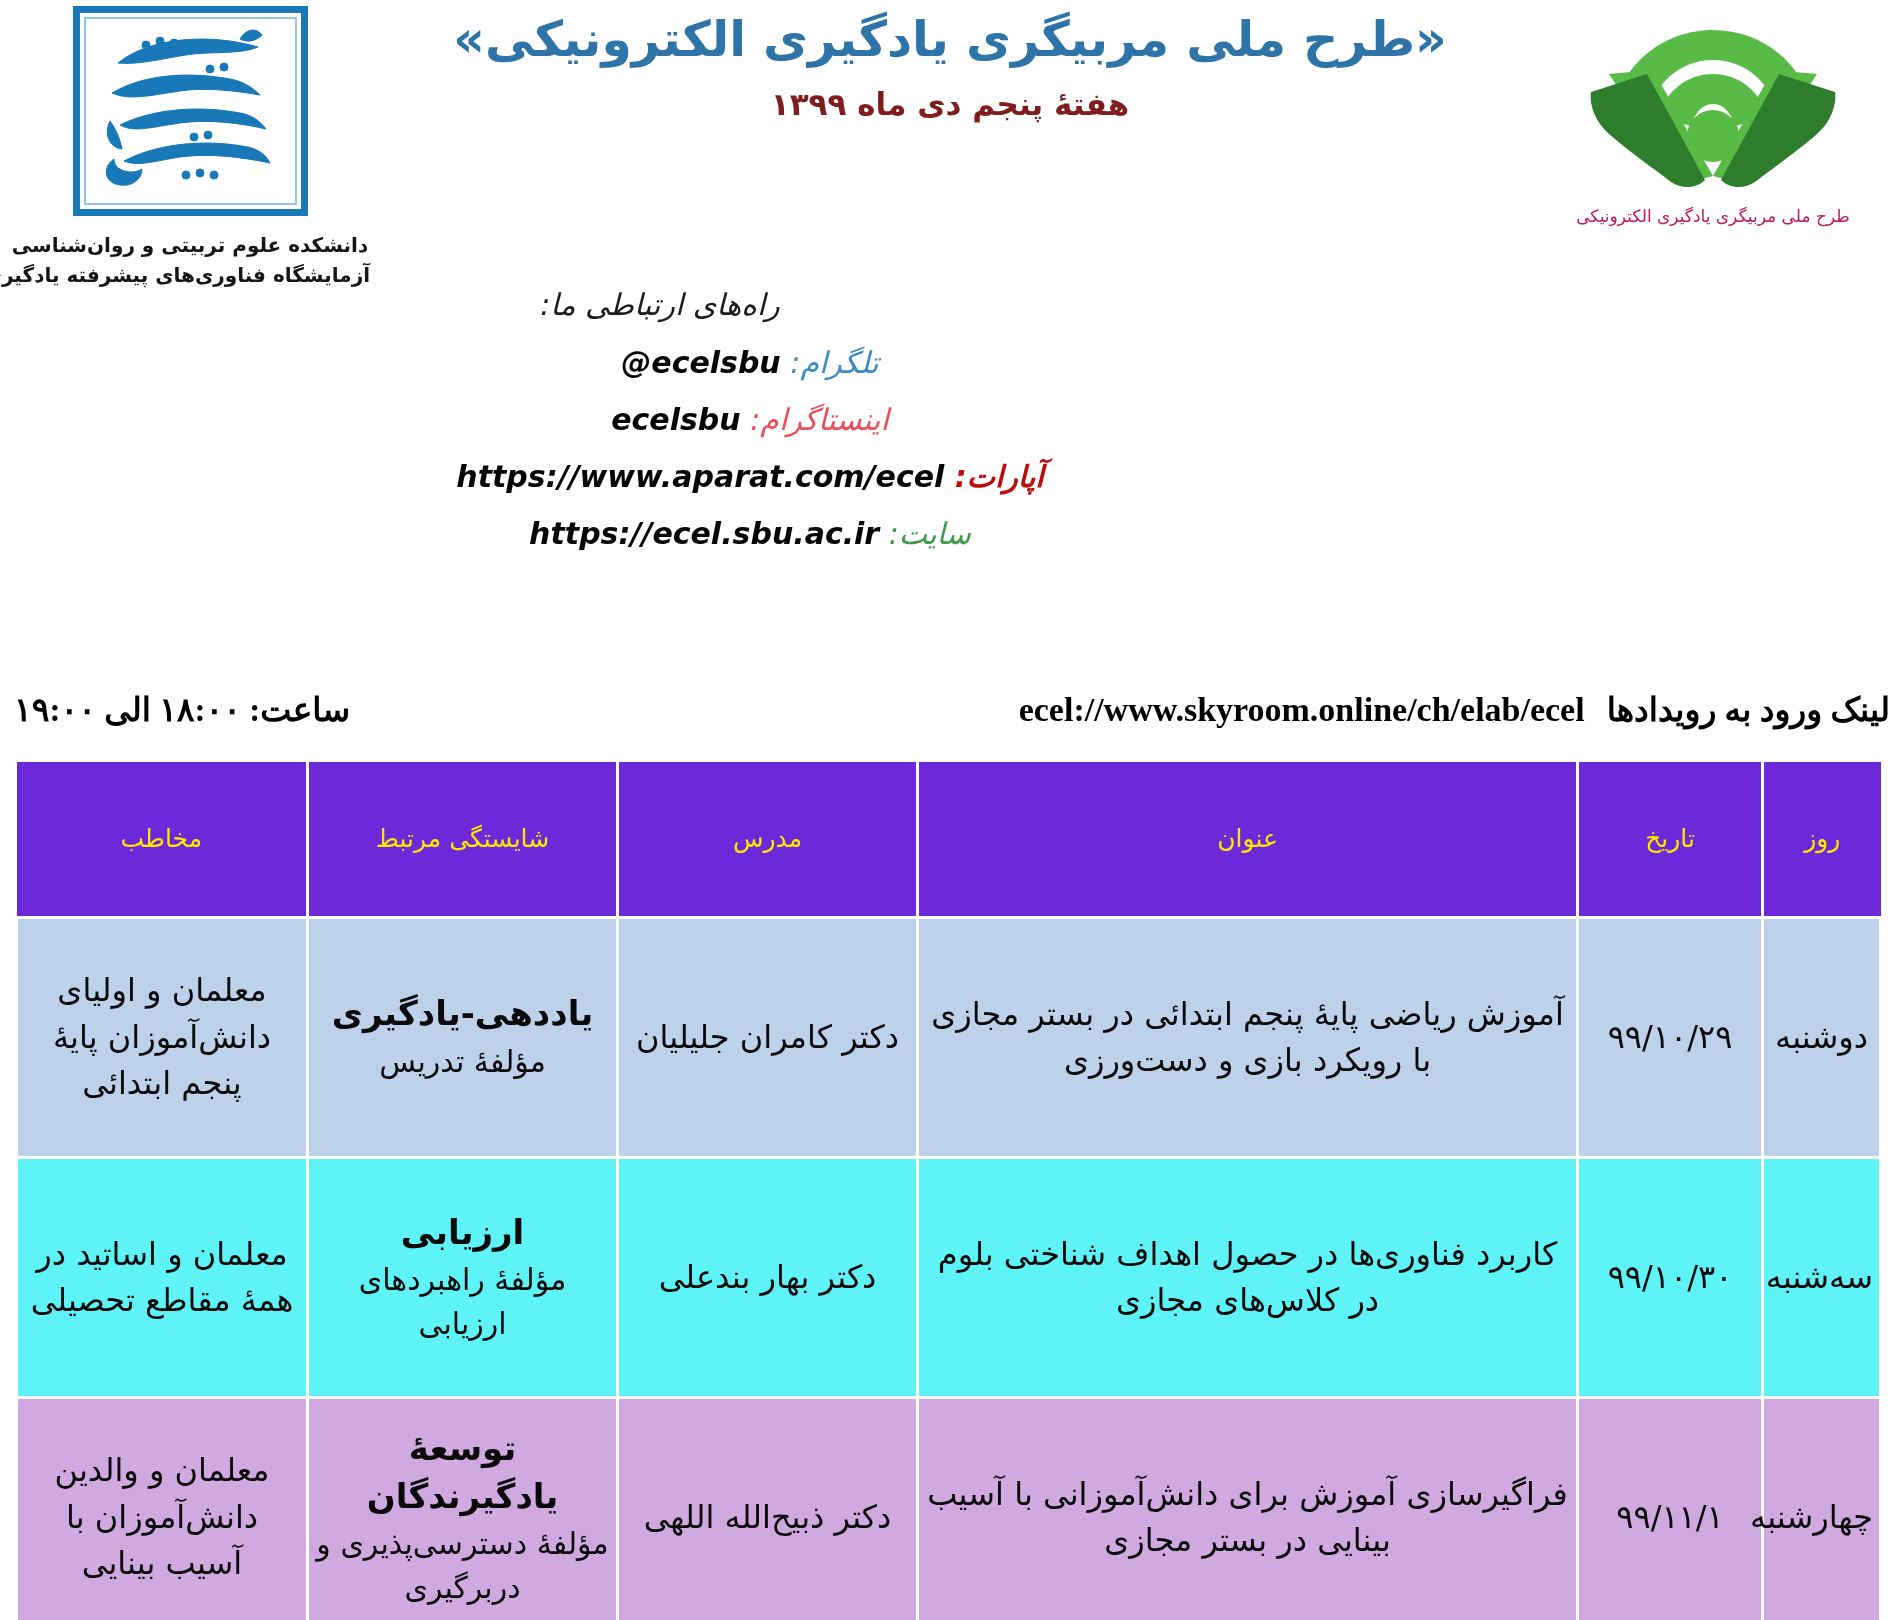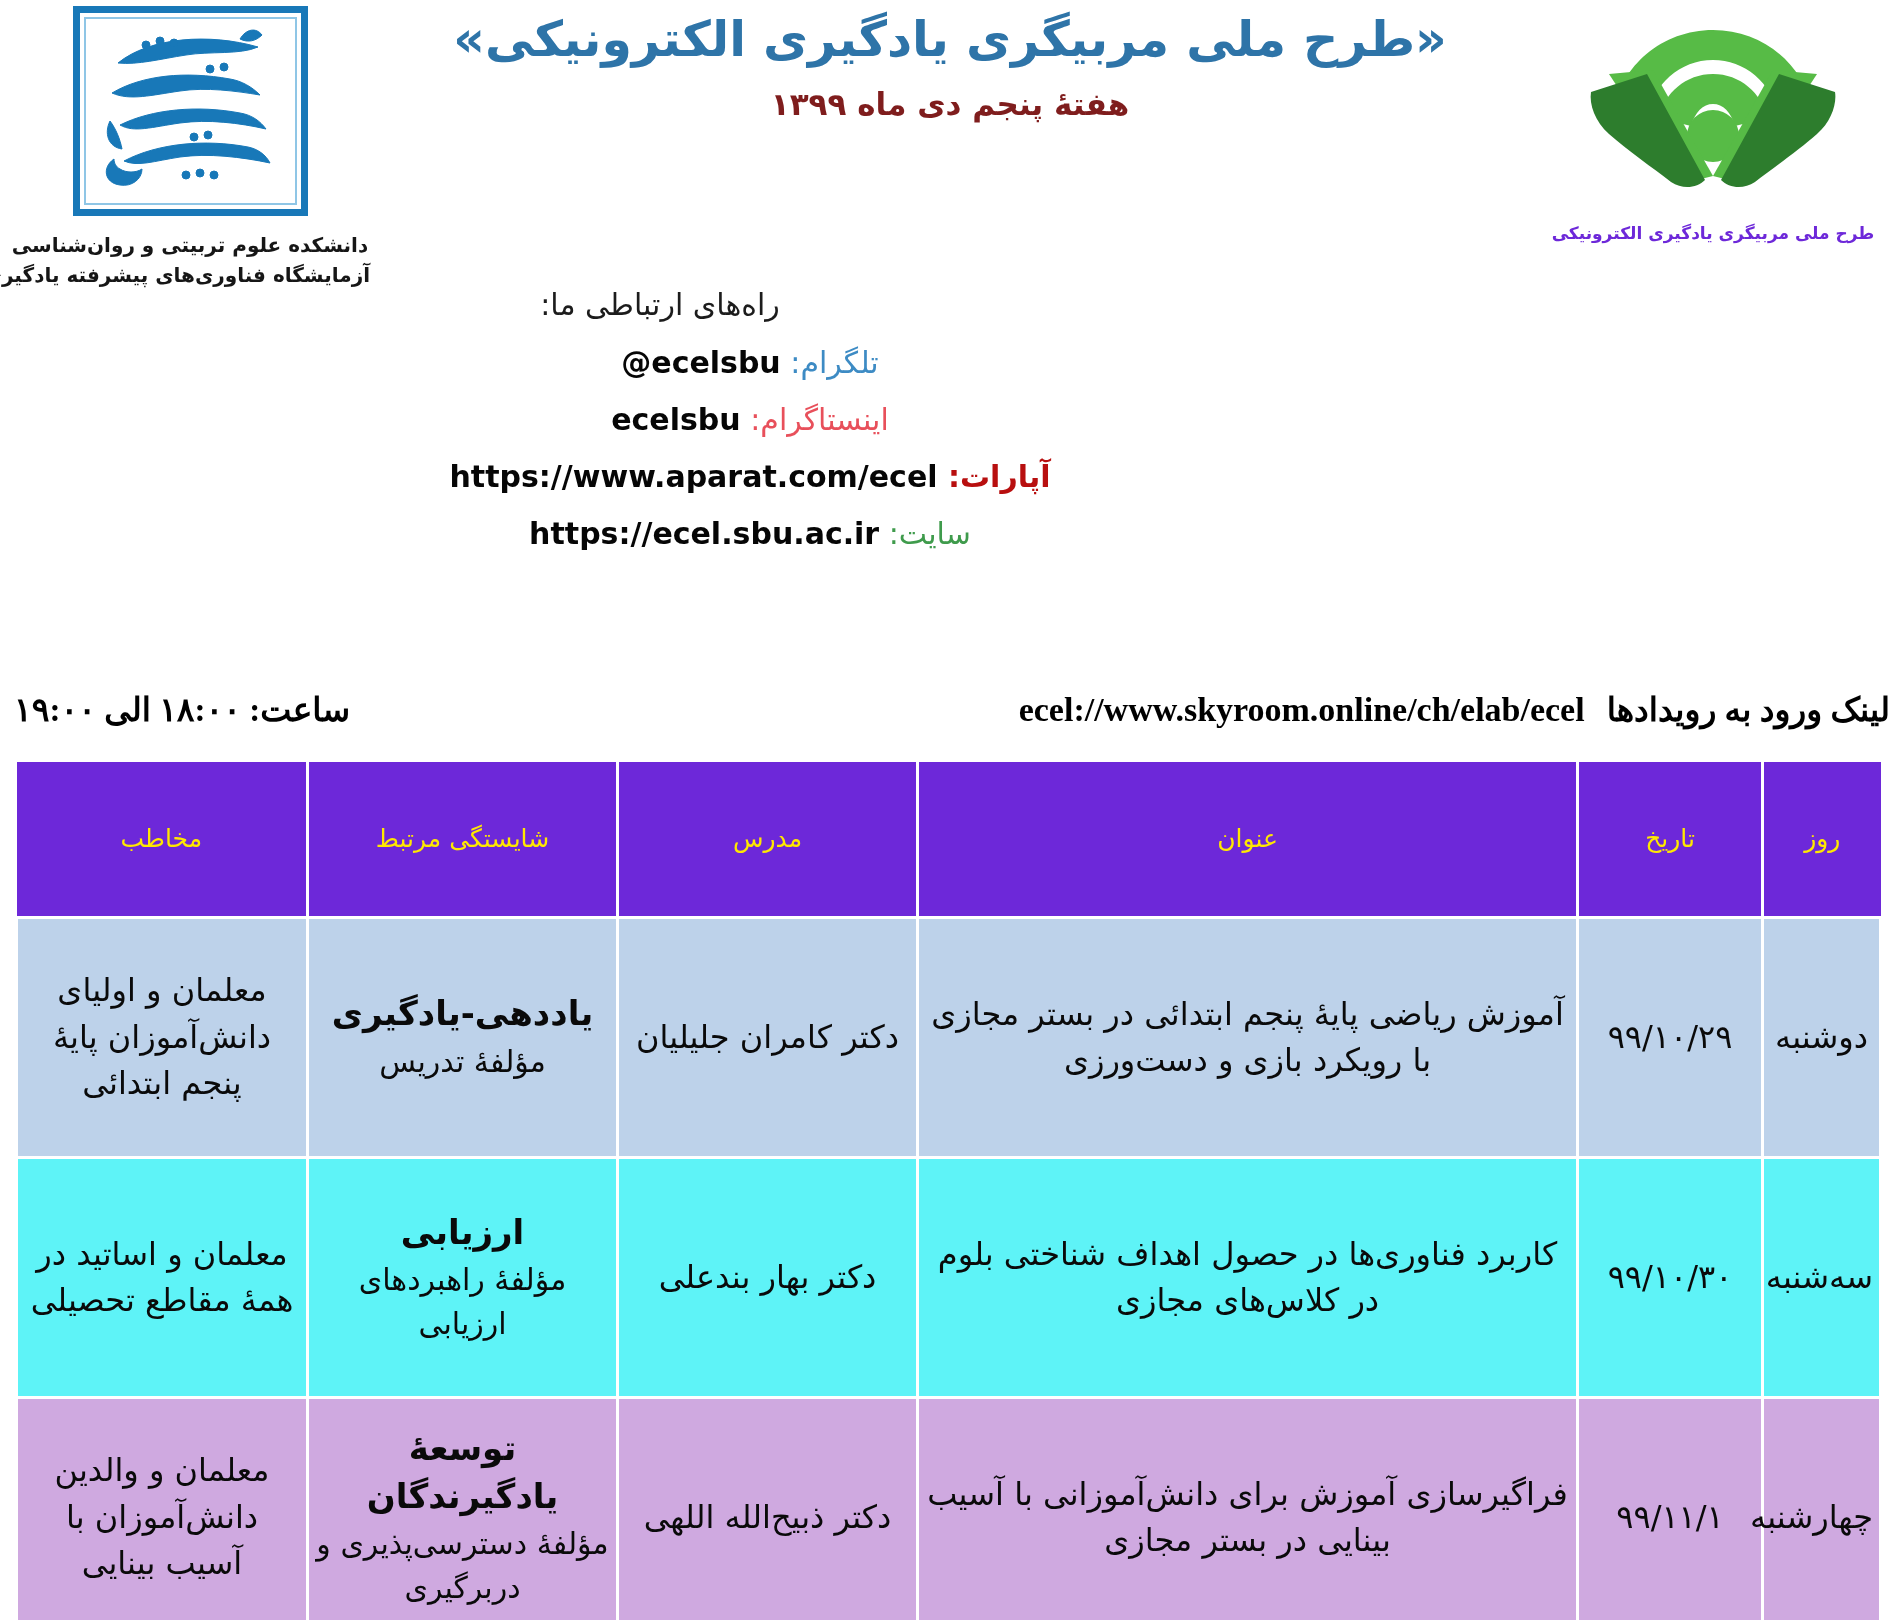--- a/index.html
+++ b/index.html
@@ -90,35 +90,36 @@
 
   
   .ecel-block {
     position: absolute;
     right: 22px;
     top: 8px;
     width: 330px;
     text-align: center;
   }
   .ecel-caption {
-    margin-top: 19px;
+    margin-top: 2px;
     font-size: 17px;
-    font-weight: bold;
-    color: #6d28d9;
+    font-weight: normal;
+    color: #be185d;
     direction: rtl;
     white-space: nowrap;
   }
 
   
   .contact-block {
     position: absolute;
     top: 290px;
     left: 0;
     width: 1500px;
     direction: rtl;
+    font-style: italic;
   }
   .contact-line {
     text-align: center;
     font-size: 30px;
     line-height: 1.0;
     margin-bottom: 27px;
     direction: rtl;
     white-space: nowrap;
   }
   .contact-line.intro {

